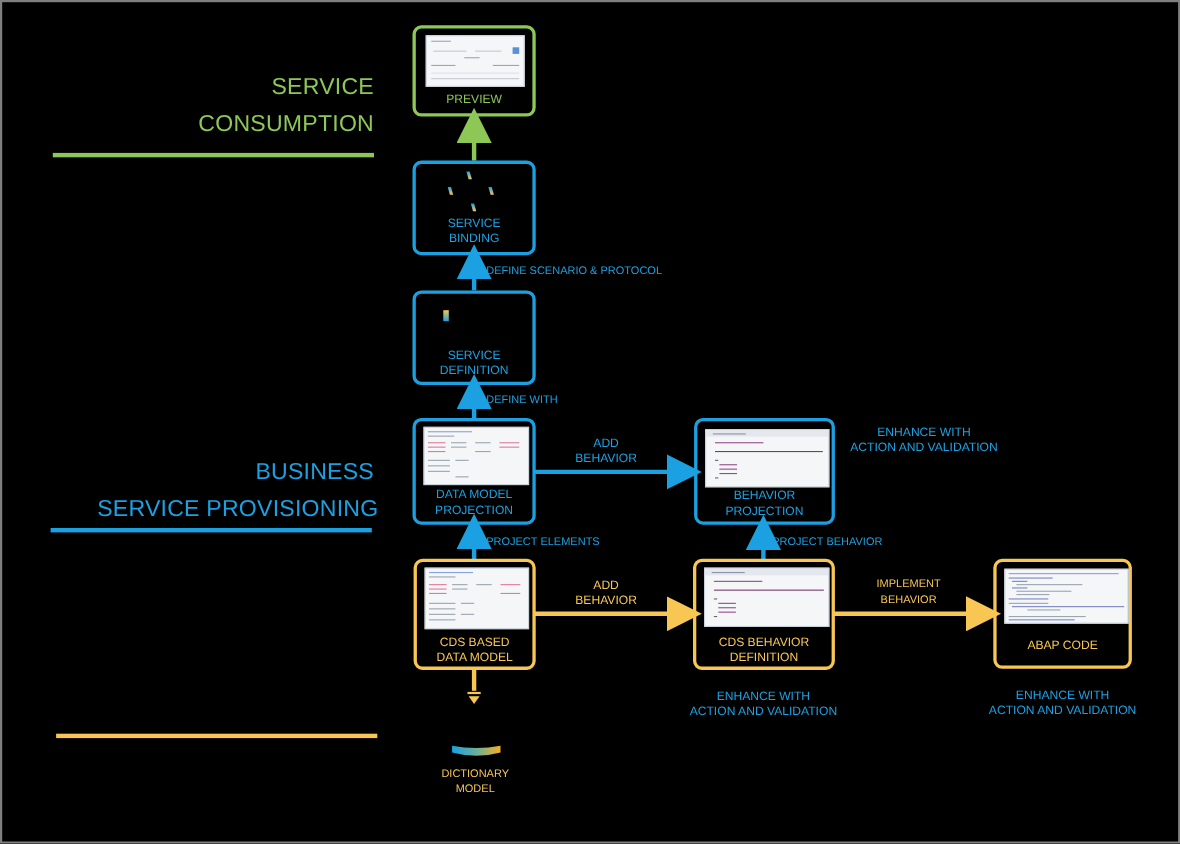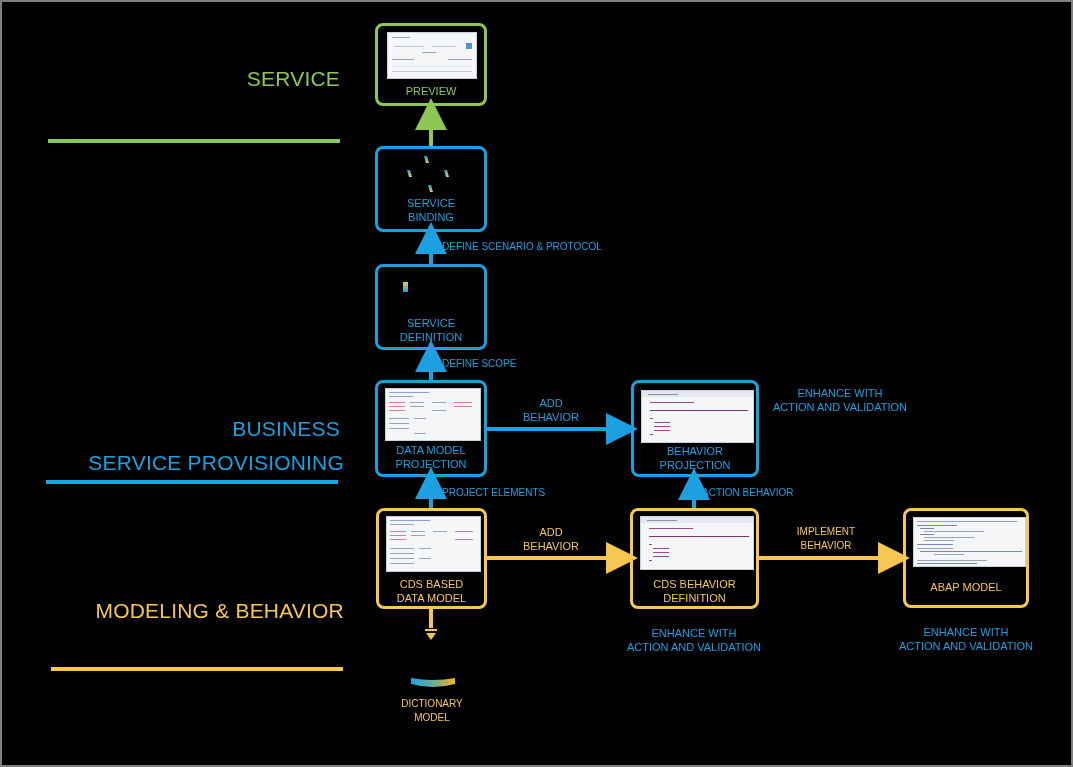--- a/index.html
+++ b/index.html
@@ -23,31 +23,31 @@
     .center { text-align: center; }
     svg.arrows { position: absolute; left: 0; top: 0; }
   </style>
 </head>
 <body>
 
 <div class="frame"></div>
 
 <div class="layer-title green" style="left:40px; top:62px; width:300px;">
   <div>SERVICE</div>
+  <div>CONSUMPTION</div>
 </div>
 <div class="layer-line" style="left:48px; top:139px; width:292px; background:#8dc756;"></div>
 
 <div class="layer-title blue" style="left:40px; top:412px; width:304px;">
   <div style="padding-right:4px;">BUSINESS</div>
   <div>SERVICE PROVISIONING</div>
 </div>
 <div class="layer-line" style="left:46px; top:480px; width:292px; background:#1ba1e2;"></div>
 
 <div class="layer-title gold" style="left:40px; top:594px; width:304px;">
-  <div>MODELING &amp;  BEHAVIOR</div>
 </div>
 <div class="layer-line" style="left:51px; top:667px; width:292px; background:#f8c653;"></div>
 
 <svg class="arrows" width="1073" height="767">
   <defs>
     <marker id="ahg" markerWidth="8" markerHeight="8" refX="4" refY="4" orient="auto">
         <path d="M0,0 L8,4 L0,8 Z" fill="#8dc756"></path>
       </marker>
     <marker id="ahb" markerWidth="8" markerHeight="8" refX="4" refY="4" orient="auto">
         <path d="M0,0 L8,4 L0,8 Z" fill="#1ba1e2"></path>
@@ -63,23 +63,23 @@
   <line x1="486" y1="429" x2="622" y2="429" stroke="#1ba1e2" stroke-width="4" marker-end="url(#ahb)"></line>
   <line x1="694" y1="509" x2="694" y2="484" stroke="#1ba1e2" stroke-width="4" marker-end="url(#ahb)"></line>
   <line x1="486" y1="558" x2="622" y2="558" stroke="#f8c653" stroke-width="4" marker-end="url(#ahy)"></line>
   <line x1="758" y1="558" x2="894" y2="558" stroke="#f8c653" stroke-width="4" marker-end="url(#ahy)"></line>
   <line x1="431" y1="608" x2="431" y2="628" stroke="#f8c653" stroke-width="4"></line>
   <line x1="425" y1="630" x2="437" y2="630" stroke="#f8c653" stroke-width="2"></line>
   <path d="M426,633 L436,633 L431,640 Z" fill="#f8c653"></path>
 </svg>
 
 <div class="note blue" style="left:442px; top:240px;">DEFINE SCENARIO &amp; PROTOCOL</div>
-<div class="note blue" style="left:442px; top:357px;">DEFINE SCOPE</div>
+<div class="note blue" style="left:442px; top:357px;">DEFINE WITH</div>
 <div class="note blue" style="left:442px; top:486px;">PROJECT ELEMENTS</div>
-<div class="note blue" style="left:702px; top:486px;">ACTION BEHAVIOR</div>
+<div class="note blue" style="left:702px; top:486px;">PROJECT BEHAVIOR</div>
 <div class="note blue center" style="left:501px; top:396px; width:100px; font-size:11px;">
   <div>ADD</div>
   <div>BEHAVIOR</div>
 </div>
 <div class="note gold center" style="left:501px; top:525px; width:100px; font-size:11px;">
   <div>ADD</div>
   <div>BEHAVIOR</div>
 </div>
 <div class="note gold center" style="left:776px; top:525px; width:100px; font-size:10px;">
   <div>IMPLEMENT</div>
@@ -236,21 +236,21 @@
     <div class="tl" style="left:6px; top:16px; width:14px; background:#7a86c0;"></div>
     <div class="tl" style="left:10px; top:19px; width:50px; background:#9aa6b2;"></div>
     <div class="tl" style="left:10px; top:22px; width:30px; background:#9aa6b2;"></div>
     <div class="tl" style="left:3px; top:26px; width:36px; background:#7a86c0;"></div>
     <div class="tl" style="left:3px; top:30px; width:36px; background:#9aa6b2;"></div>
     <div class="tl" style="left:6px; top:33px; width:102px; background:#7a86c0;"></div>
     <div class="tl" style="left:20px; top:36px; width:30px; background:#9aa6b2;"></div>
     <div class="tl" style="left:3px; top:42px; width:70px; background:#9aa6b2;"></div>
     <div class="tl" style="left:3px; top:45px; width:60px; background:#7a86c0;"></div>
   </div>
-  <div class="label gold" style="top:69px;">ABAP MODEL</div>
+  <div class="label gold" style="top:69px;">ABAP CODE</div>
 </div>
 
 <div style="position:absolute; left:410px; top:676px; width:44px; height:12px;">
   <svg width="46" height="14">
     <defs>
         <linearGradient id="tg" x1="0" y1="0" x2="1" y2="0">
           <stop offset="0" stop-color="#1ba1e2"></stop>
           <stop offset="0.5" stop-color="#6aae9a"></stop>
           <stop offset="1" stop-color="#f8b020"></stop>
         </linearGradient>

